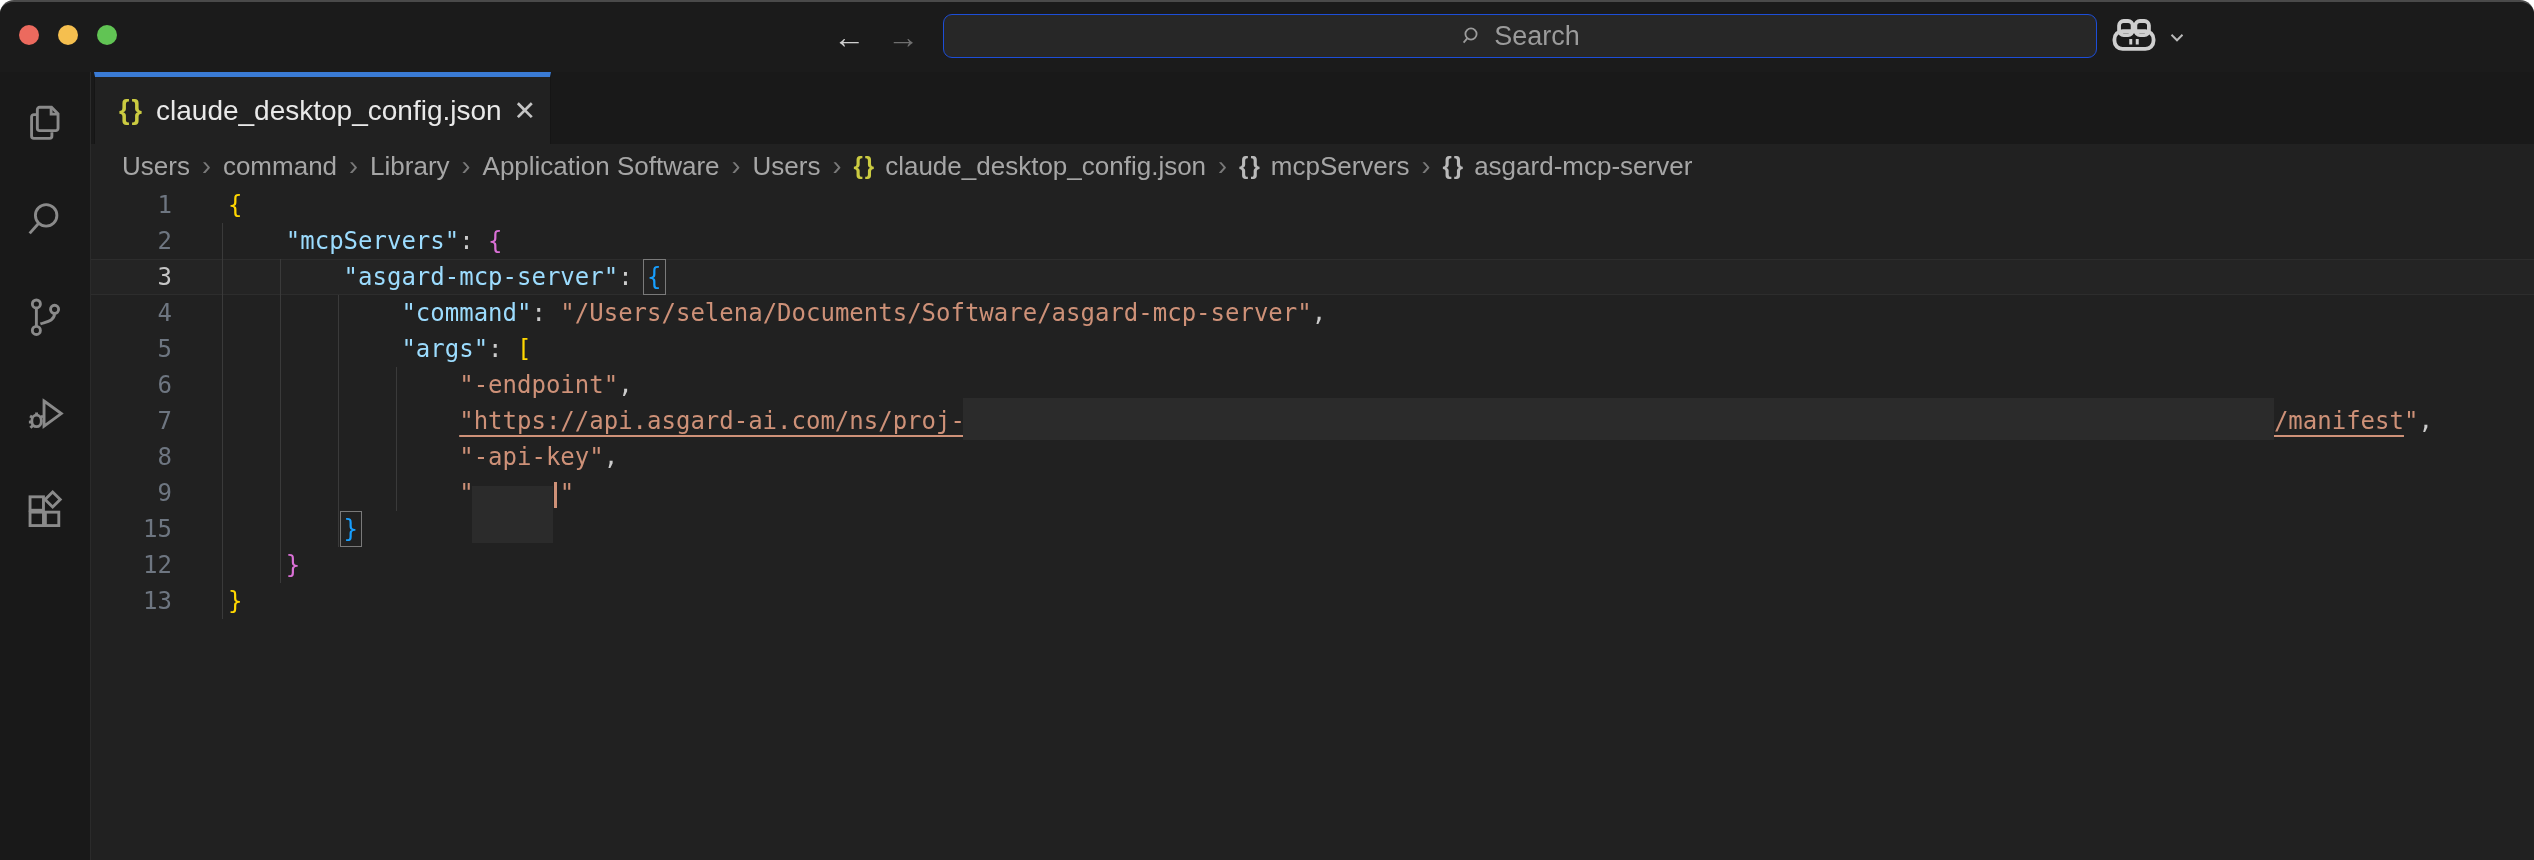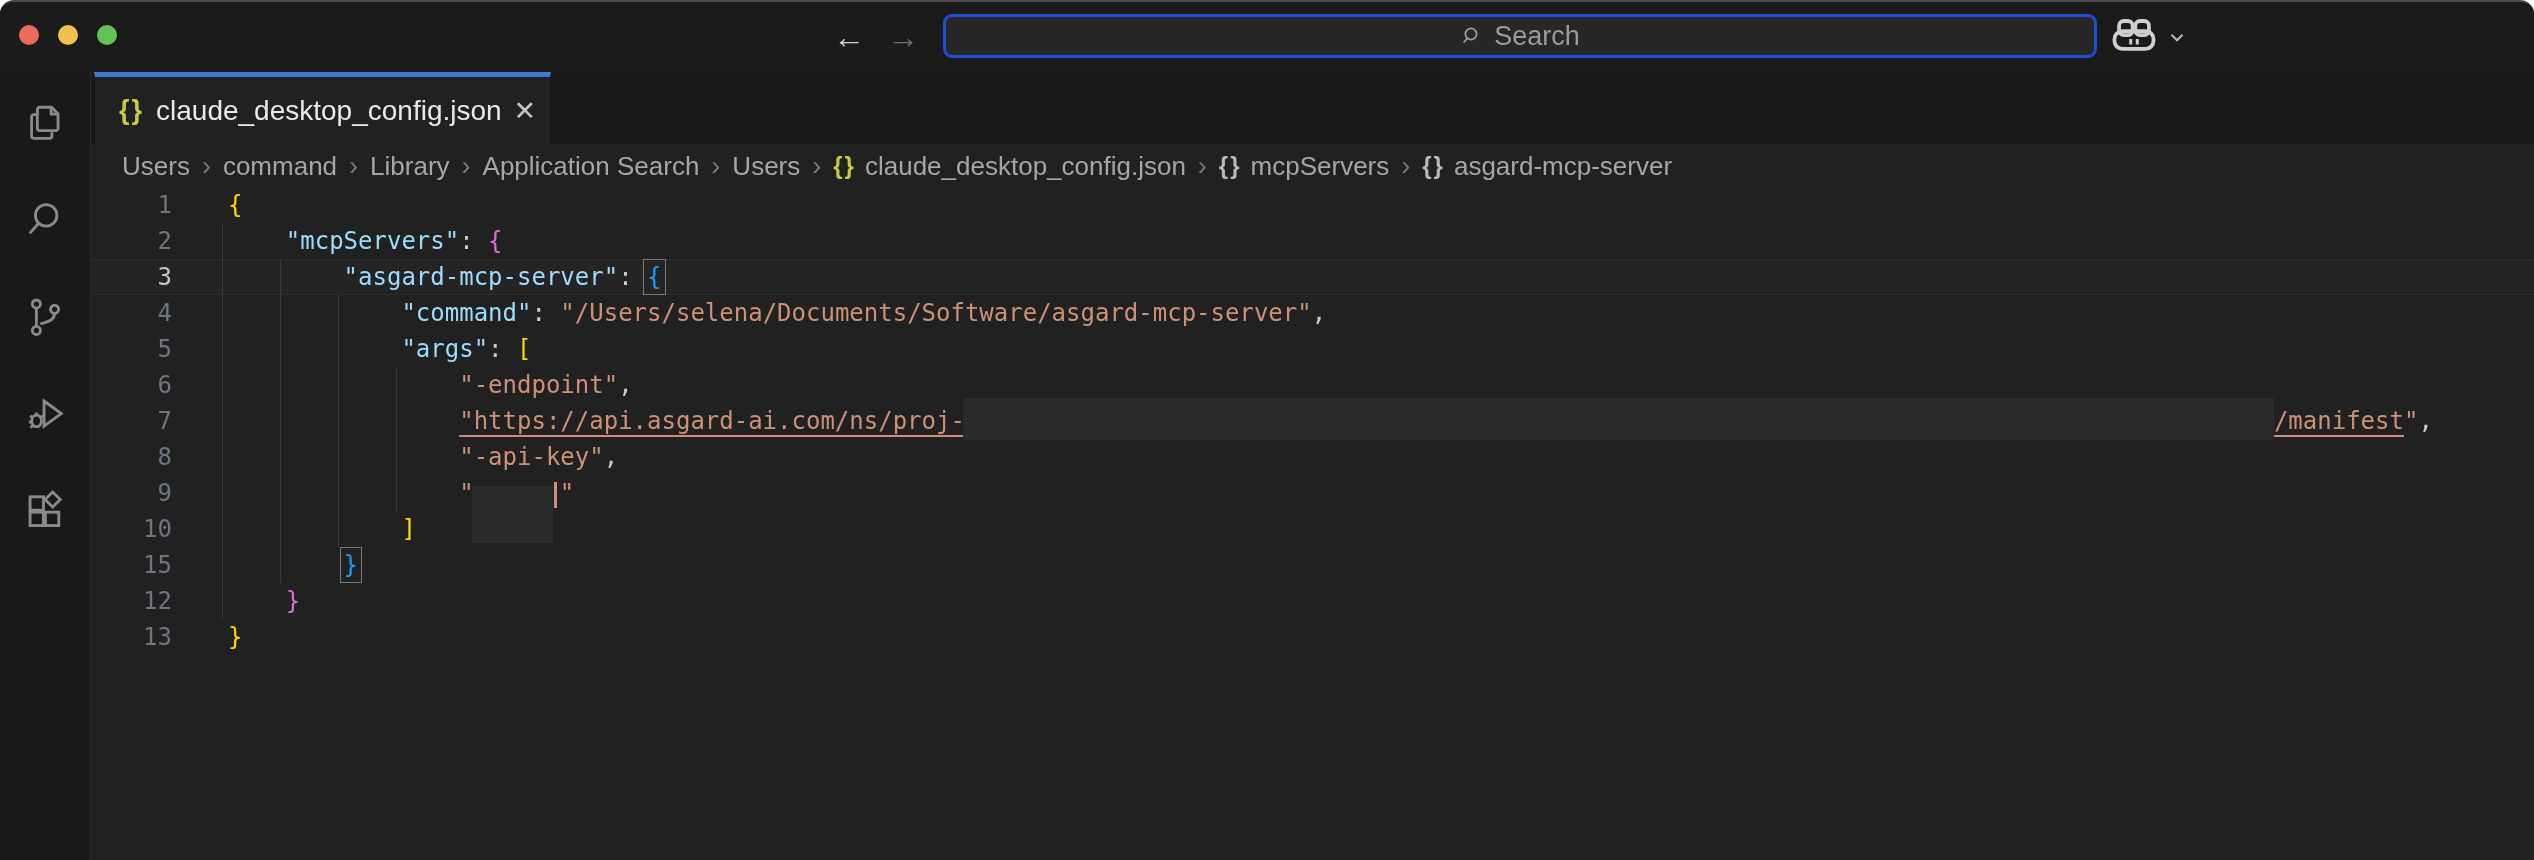--- a/index.html
+++ b/index.html
@@ -10,21 +10,21 @@
   }
   
   .titlebar{ position:absolute; left:0; top:0; width:100%; height:70px; background:#1b1b1b; }
   .traffic{ position:absolute; top:23px; width:20px; height:20px; border-radius:50%; }
   .t-close{ left:19px; } .t-min{ left:58px; } .t-zoom{ left:97px; }
   .navbtn{ position:absolute; top:0; height:70px; width:44px; display:flex; align-items:center; justify-content:center;
            font-size:32px; line-height:70px; }
   .nav-back{ left:827px; color:#cfcfcf; }
   .nav-fwd{ left:881px; color:#6f6f6f; }
   .cmdcenter{ position:absolute; left:943px; top:12px; width:1154px; height:44px; background:#272727;
-              border:3px solid #1d4ed8; border-radius:9px; display:flex; align-items:center; justify-content:center; gap:10px; }
+              border:1px solid #1d4ed8; border-radius:9px; display:flex; align-items:center; justify-content:center; gap:10px; }
   .cmdcenter .lbl{ color:#9b9b9b; font-size:27px; }
   .copilot{ position:absolute; left:2112px; top:14px; height:42px; display:flex; align-items:center; gap:10px; }
   
   .tabstrip{ position:absolute; left:0; top:70px; width:100%; height:72px; background:#191919; }
   .tab{ position:absolute; left:94px; top:0; width:457px; height:72px; background:#212121;
         border-top:5px solid #3a7bd5; border-right:1px solid #151515; border-left:1px solid #151515;
         display:flex; align-items:center; padding:0 24px; gap:12px; }
   .tab .fico{ color:#cbcb41; font-size:27px; font-weight:bold; letter-spacing:2px; }
   .tab .fname{ color:#e9e9e9; font-size:28px; white-space:nowrap; }
   .tab .close{ margin-left:auto; color:#c5c5c5; font-size:27px; }
@@ -112,21 +112,21 @@
       <span class="bc-sep">›</span>
       <span class="bc-item">
         <span>command</span>
       </span>
       <span class="bc-sep">›</span>
       <span class="bc-item">
         <span>Library</span>
       </span>
       <span class="bc-sep">›</span>
       <span class="bc-item">
-        <span>Application Search</span>
+        <span>Application Software</span>
       </span>
       <span class="bc-sep">›</span>
       <span class="bc-item">
         <span>Users</span>
       </span>
       <span class="bc-sep">›</span>
       <span class="bc-item">
         <span class="bc-ico" style="color: rgb(203, 203, 65);">{}</span>
         <span>claude_desktop_config.json</span>
       </span>
@@ -227,24 +227,20 @@
             <div class="num">7</div>
             <div class="code"><span class="plain">                </span><span class="str lnk">"https://api.asgard-ai.com/ns/proj-</span><span class="gapspan" style="width: 1309px;"></span><span class="str lnk">/manifest</span><span class="str">"</span><span class="punct">,</span></div>
           </div>
           <div class="line">
             <div class="num">8</div>
             <div class="code"><span class="plain">                </span><span class="str">"-api-key"</span><span class="punct">,</span></div>
           </div>
           <div class="line">
             <div class="num">9</div>
             <div class="code"><span class="plain">                </span><span class="str">"</span><span class="gapspan" style="width: 86px;"></span><span class="str">"</span></div>
-          </div>
-          <div class="line">
-            <div class="num">10</div>
-            <div class="code"><span class="plain">            </span><span class="b1">]</span></div>
           </div>
           <div class="line">
             <div class="num">15</div>
             <div class="code"><span class="plain">        </span><span class="b3 match">}</span></div>
           </div>
           <div class="line">
             <div class="num">12</div>
             <div class="code"><span class="plain">    </span><span class="b2">}</span></div>
           </div>
           <div class="line">

